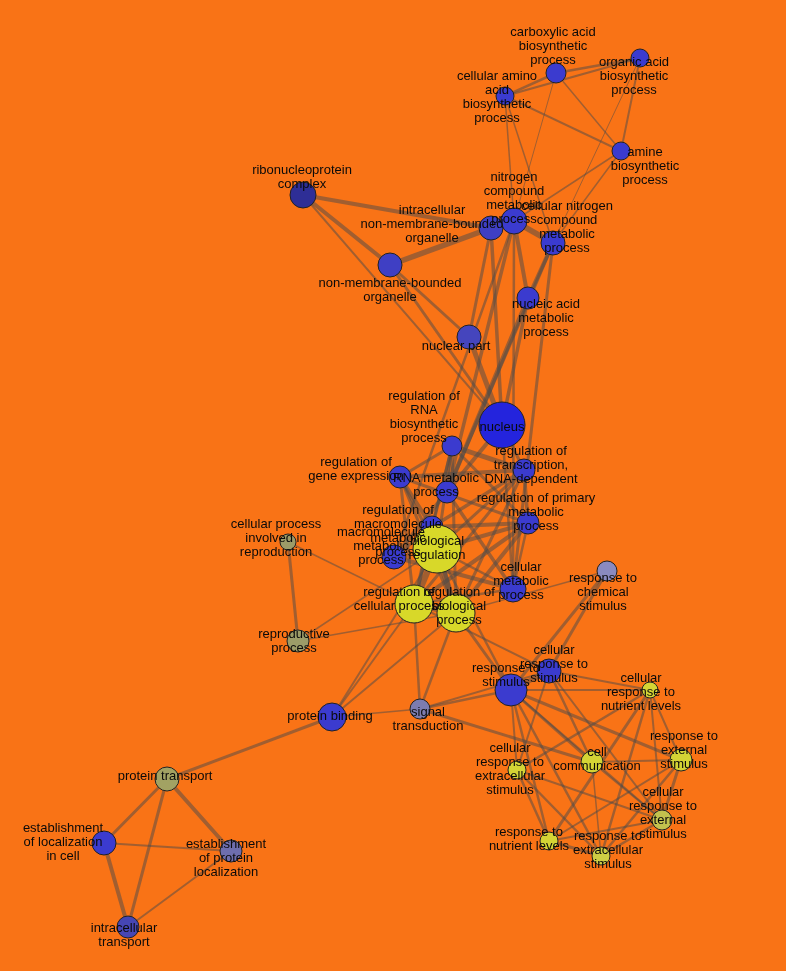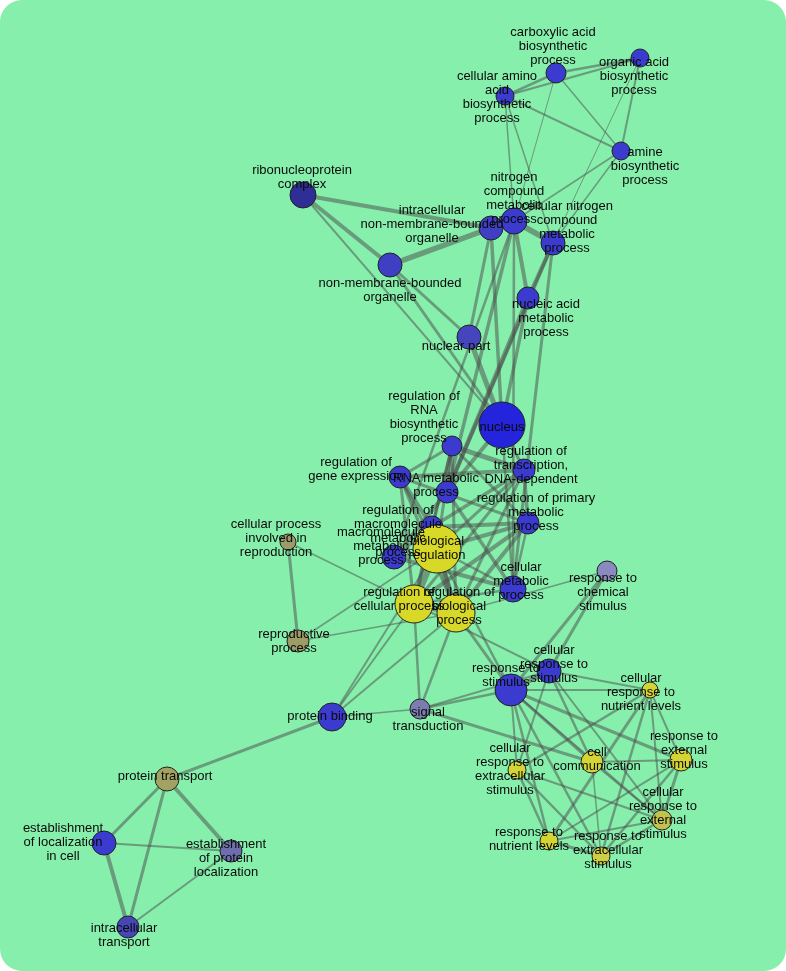--- a/index.html
+++ b/index.html
@@ -4,24 +4,23 @@
 <style>
   html, body {
     margin: 0;
     padding: 0;
     background: #ffffff;
   }
   .stage {
     position: relative;
     width: 786px;
     height: 971px;
-    background: #86efac;
+    background: #f97316;
     overflow: hidden;
     font-family: "Liberation Sans", sans-serif;
-    border-radius: 22px;
   }
   svg.net {
     width: 786px;
     height: 971px;
     display: block;
   }
   svg.net text {
     font-family: "Liberation Sans", "DejaVu Sans", sans-serif;
     fill: #0a0a0a;
   }

